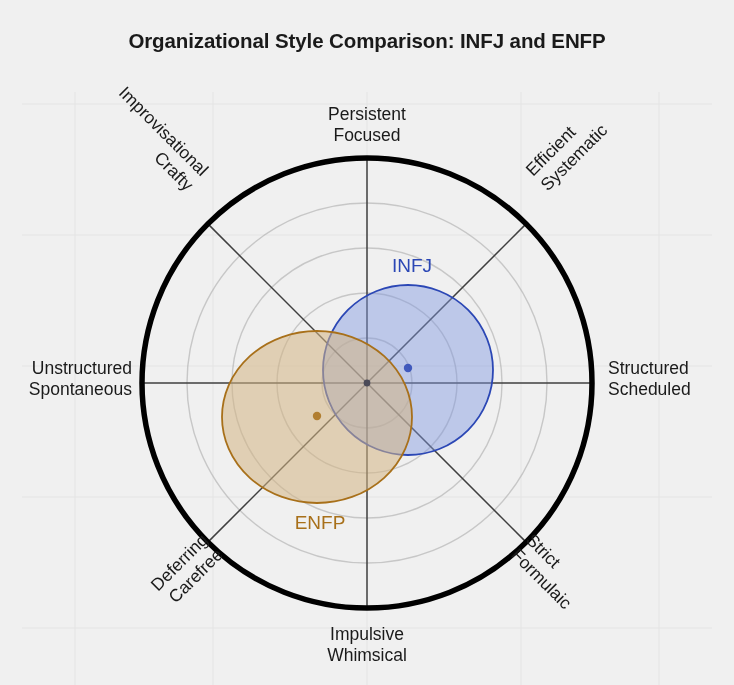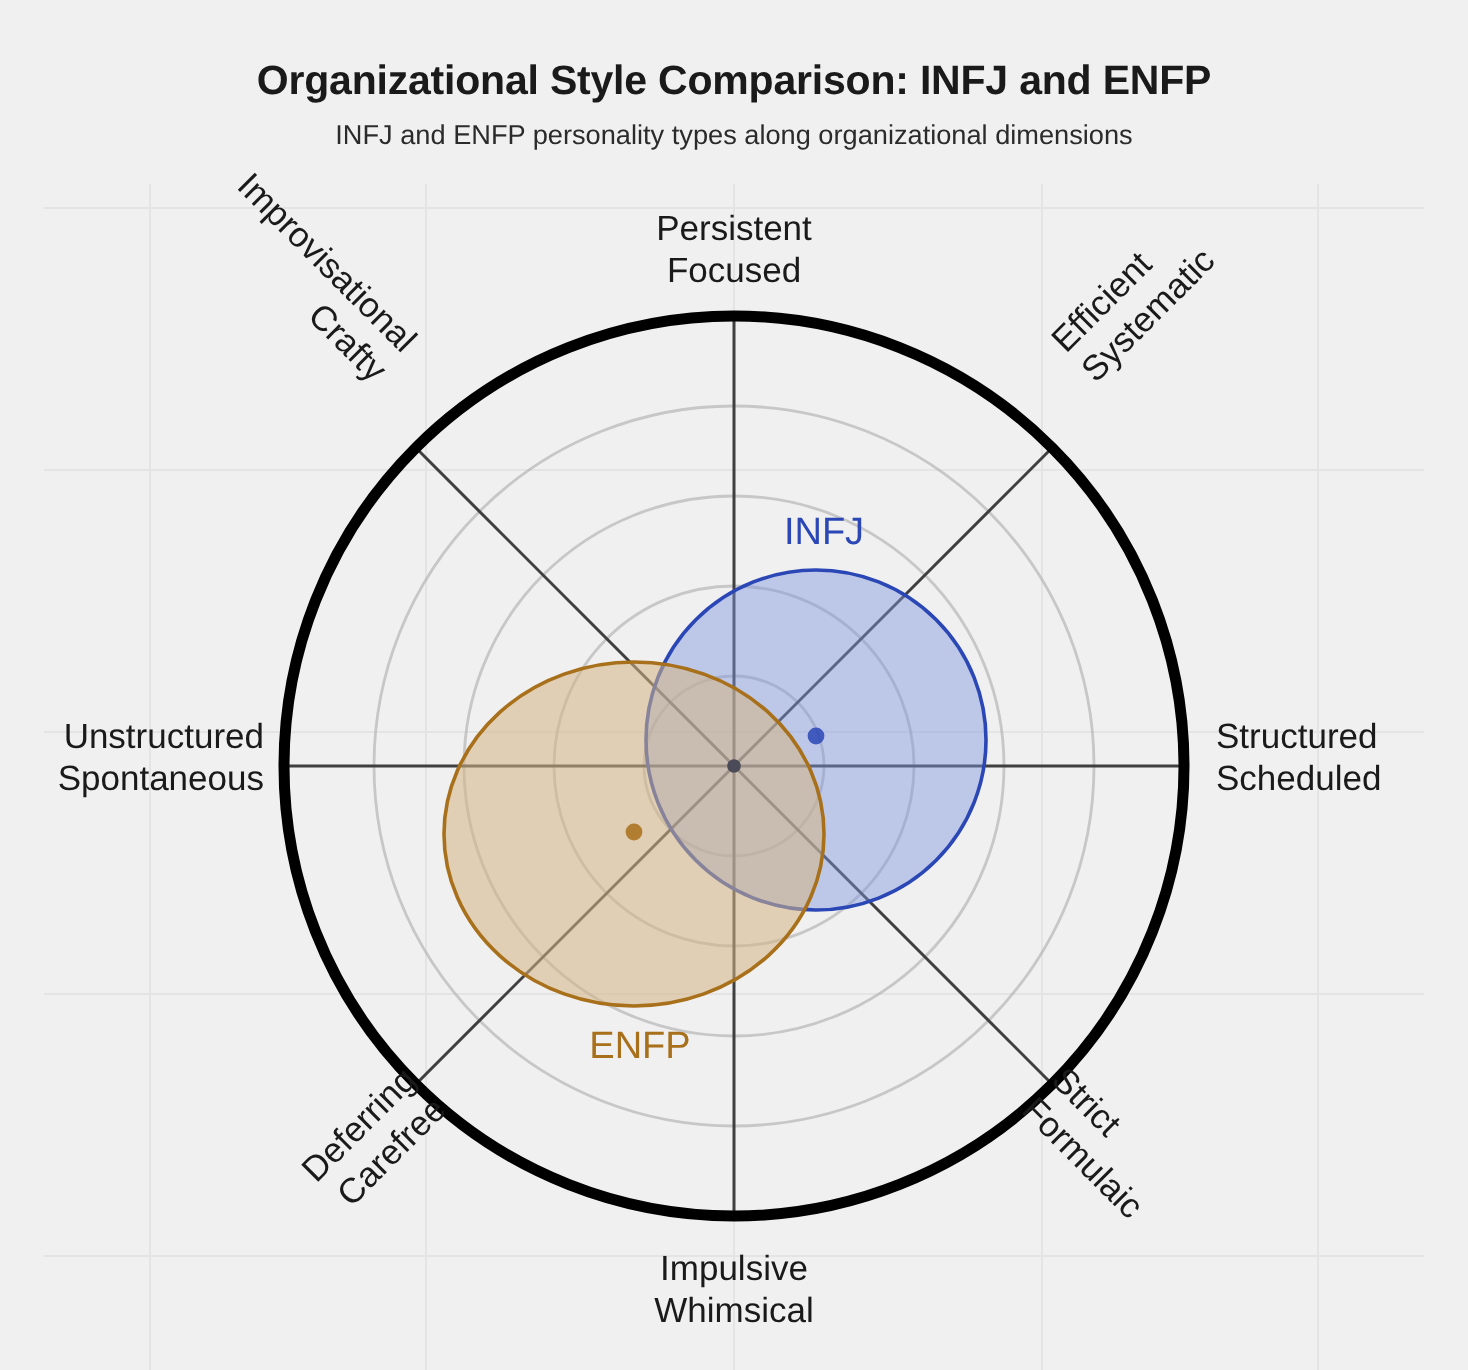--- a/index.html
+++ b/index.html
@@ -66,21 +66,20 @@
     background: #b9b9b9;
   }
 </style>
 </head>
 <body>
 
 <div id="figure">
 
   <div id="header">
     <h1 id="chart-title">Organizational Style Comparison: INFJ and ENFP</h1>
-    <h2 id="chart-subtitle">INFJ and ENFP personality types along organizational dimensions</h2>
   </div>
 
   <svg id="radar" width="734" height="685">
     <g id="bg-grid">
         <line x1="75" y1="72" x2="75" y2="668" stroke="#e4e4e4" stroke-width="1"></line>
         <line x1="213" y1="72" x2="213" y2="668" stroke="#e4e4e4" stroke-width="1"></line>
         <line x1="367" y1="72" x2="367" y2="668" stroke="#e4e4e4" stroke-width="1"></line>
         <line x1="521" y1="72" x2="521" y2="668" stroke="#e4e4e4" stroke-width="1"></line>
         <line x1="659" y1="72" x2="659" y2="668" stroke="#e4e4e4" stroke-width="1"></line>
         <line x1="22" y1="84" x2="712" y2="84" stroke="#e4e4e4" stroke-width="1"></line>

